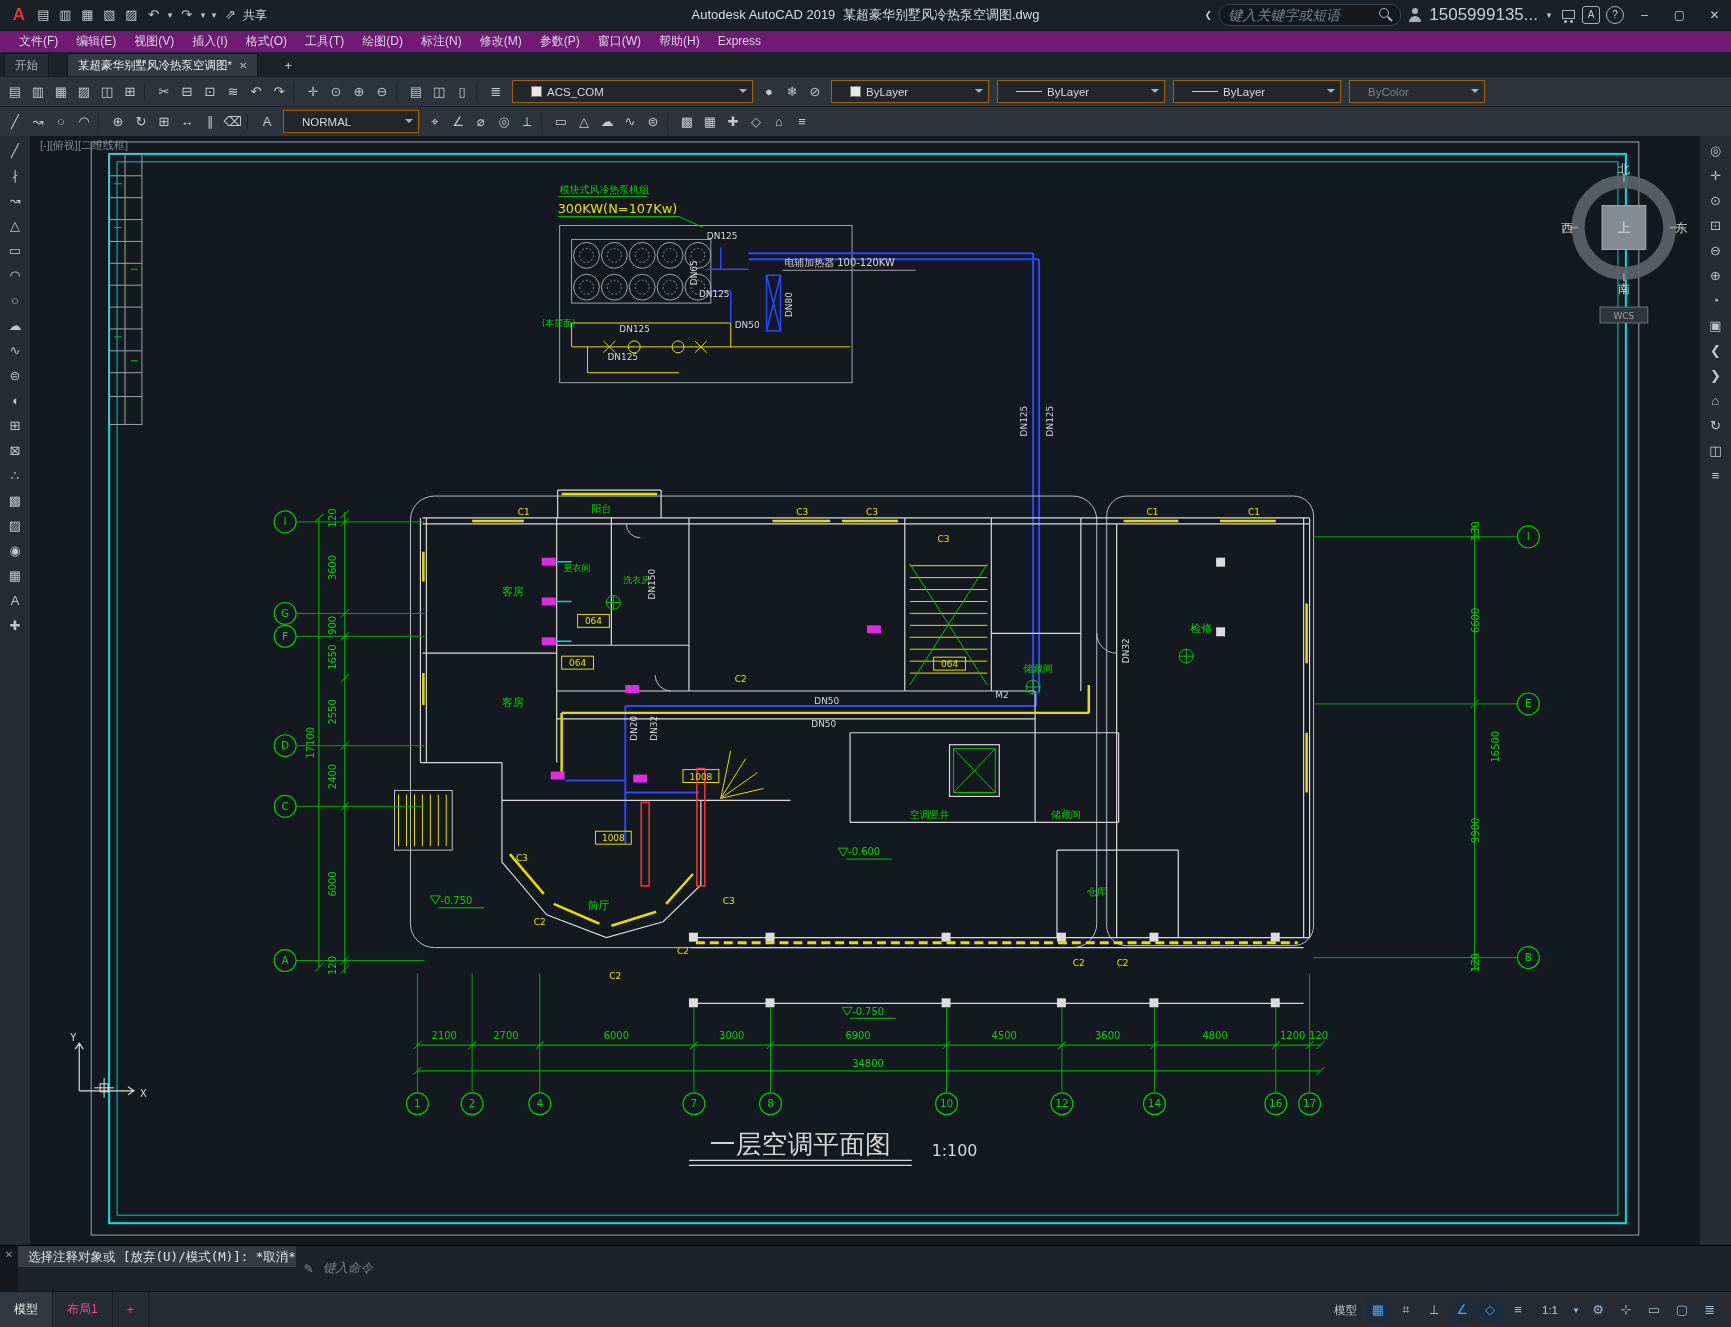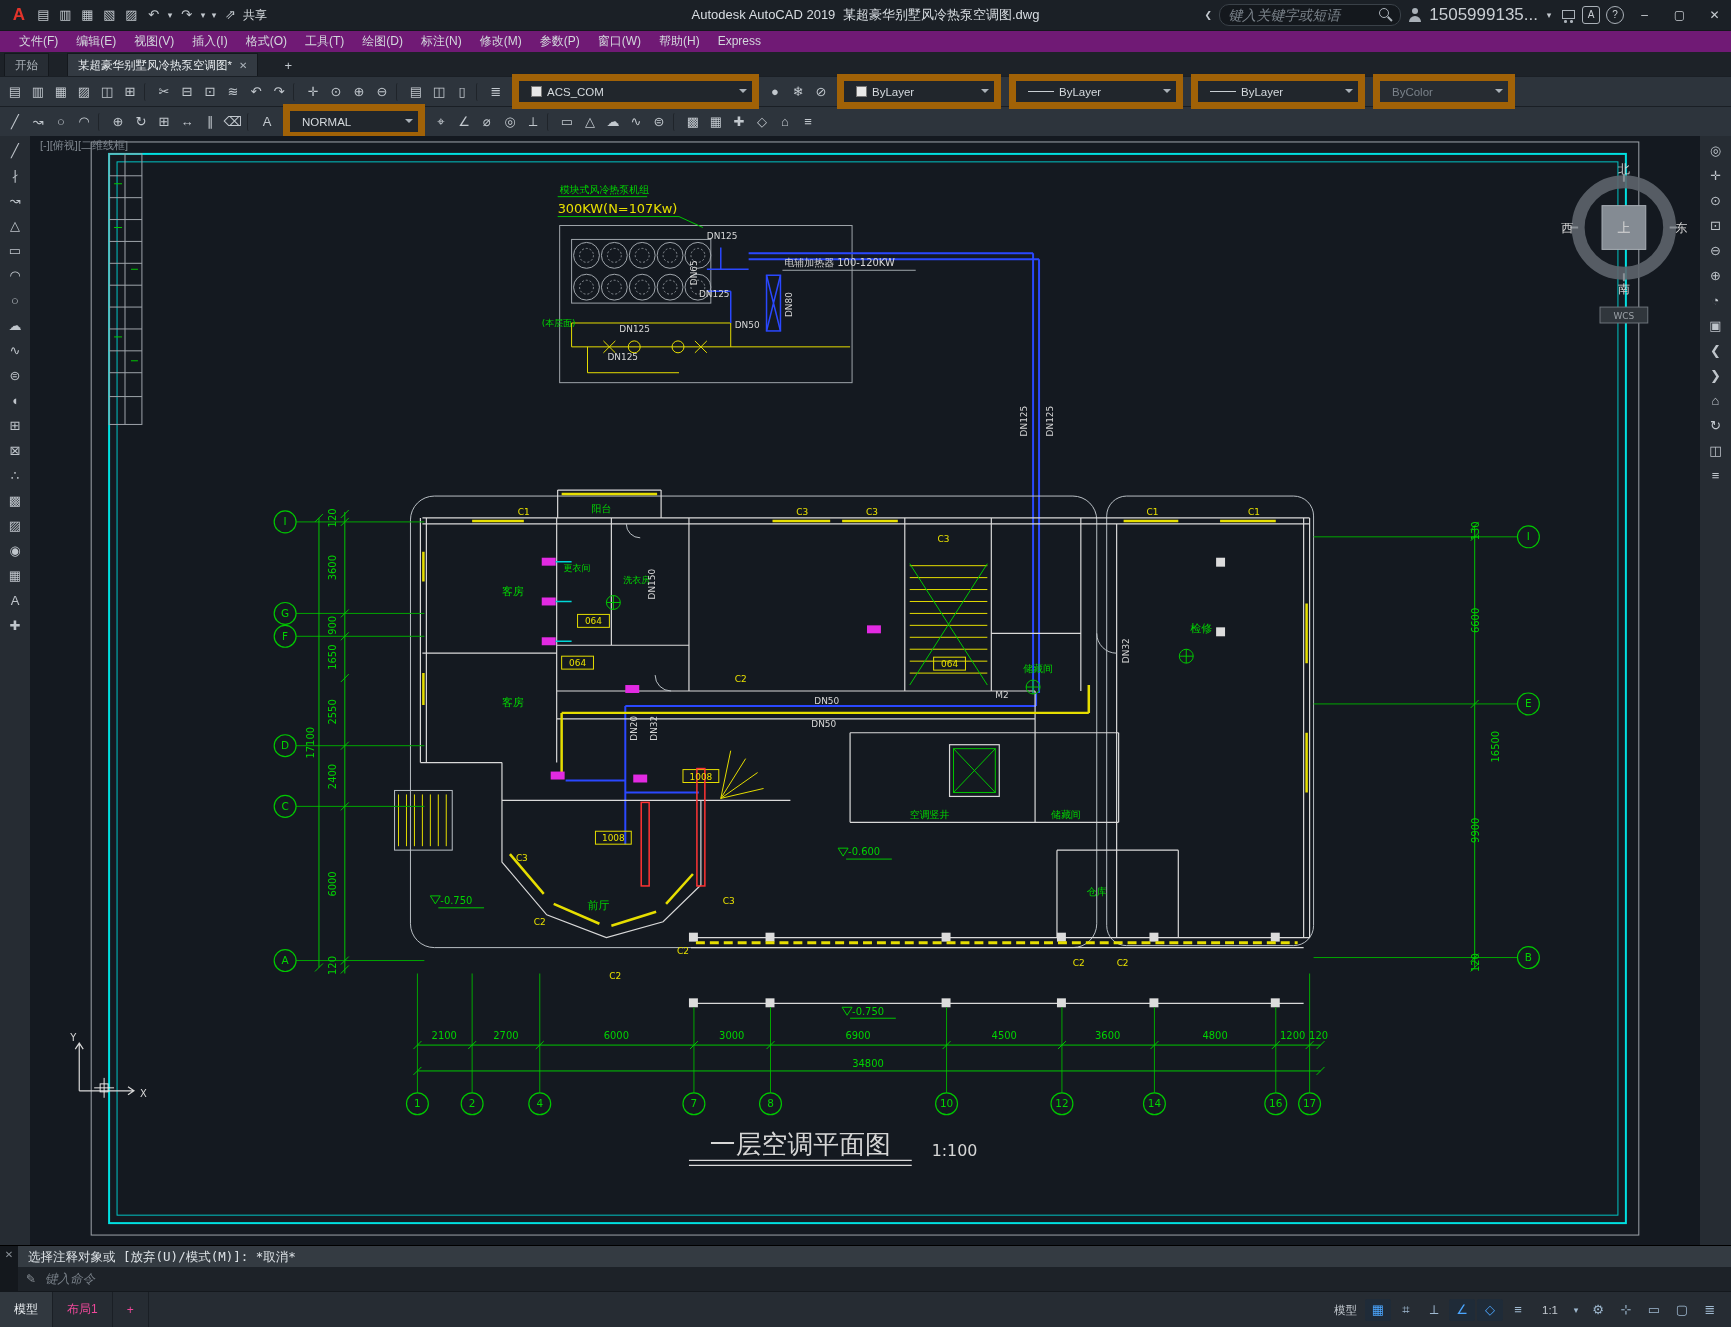--- a/index.html
+++ b/index.html
@@ -36,21 +36,21 @@
   .tabbar{height:24px;background:#1d2228;display:flex;align-items:flex-end;padding-left:4px;gap:18px;flex:none}
   .ftab{height:22px;padding:0 10px;font-size:11.5px;color:#aeb5bc;background:#272d34;border:1px solid #14181d;border-bottom:none;display:flex;align-items:center;gap:7px;white-space:nowrap}
   .ftab.active{background:#333a42;color:#e8ecef}
   .tabx{font-size:10px;color:#aeb5bc}
   .ftab.plus{padding:0 8px;background:transparent;border:none;color:#c2c8ce;font-size:13px}
   
   .toolbar{height:29px;background:#2d343c;display:flex;align-items:center;padding-left:4px;gap:2px;border-top:1px solid #1a1f25;flex:none}
   .toolbar .ticon{width:22px;height:22px;line-height:22px}
   .ticon.sep{width:5px;height:18px;border-left:1px solid #1f242a;margin:0 2px}
   .icon-strip{display:flex;align-items:center;gap:1px}
-  .combo{display:flex;align-items:center;height:21px;background:#21262c;border:7px solid #a16207;margin:0 3px;padding:0 16px 0 12px;font-size:11.5px;color:#d5dade;gap:5px;position:relative;white-space:nowrap}
+  .combo{display:flex;align-items:center;height:21px;background:#21262c;border:1px solid #a16207;margin:0 3px;padding:0 16px 0 18px;font-size:11.5px;color:#d5dade;gap:5px;position:relative;white-space:nowrap}
   .combo::after{content:"";position:absolute;right:5px;top:8px;border:4px solid transparent;border-top-color:#aab1b8}
   .chip{width:9px;height:9px;background:#e8e8e8;border:1px solid #777;flex:none}
   .linechip{width:26px;height:0;border-top:1px solid #c9ced3;flex:none}
   .combo.layers{width:205px}
   .combo.colorc{width:122px}
   .combo.ltypec{width:132px}
   .combo.lwc{width:132px}
   .combo.psc{width:100px;color:#7a828a;background:#272c32}
   .combo.stylec{width:100px}
   
@@ -84,21 +84,21 @@
   .vc-face{fill:#848b93;stroke:#a8aeb5;stroke-width:1}
   .vc-wcs{fill:#30363c;stroke:#6d747b;stroke-width:1}
   .ln-gy{stroke:#8a9096;fill:none;stroke-width:2}
   .ln-white{stroke:#e8e8e8;fill:none;stroke-width:1}
   .bubble{stroke:#00c800;fill:none;stroke-width:1.2}
   #cad-svg text{font-family:"DejaVu Sans",sans-serif}
   
   .cmdline{height:45px;display:flex;background:#1d2228;border-top:1px solid #000;flex:none}
   .cmdstrip{width:18px;background:#14181d;display:flex;justify-content:center;padding-top:3px;flex:none}
   .cmdx{color:#8a9198;font-size:10px}
-  .cmdrows{flex:1;display:flex;flex-direction:column;min-width:0}
+  .cmdrows{flex:1;display:flex;flex-direction:row;min-width:0}
   .cmdhist{height:21px;line-height:21px;background:#343b42;color:#dde2e6;font-size:12.5px;padding-left:10px;font-family:"DejaVu Sans Mono",monospace;white-space:nowrap}
   .cmdinrow{flex:1;display:flex;align-items:center;padding-left:8px;gap:7px}
   .cmdico{color:#8a9198;font-size:12px}
   .cmdin{flex:1;background:transparent;border:none;outline:none;color:#c9ced3;font-size:12.5px;font-family:Liberation Serif, serif}
   .cmdin::placeholder{color:#767e86;font-style:italic}
   
   .statusbar{height:35px;background:#262c33;display:flex;align-items:center;border-top:1px solid #14181d;flex:none}
   .ltabs{display:flex;align-items:center;height:100%}
   .stab{padding:0 14px;font-size:12px;color:#ec4899;height:100%;display:flex;align-items:center;border-right:1px solid #1a1f25;white-space:nowrap}
   .stab.active{background:#31383f;color:#e8ecef}

